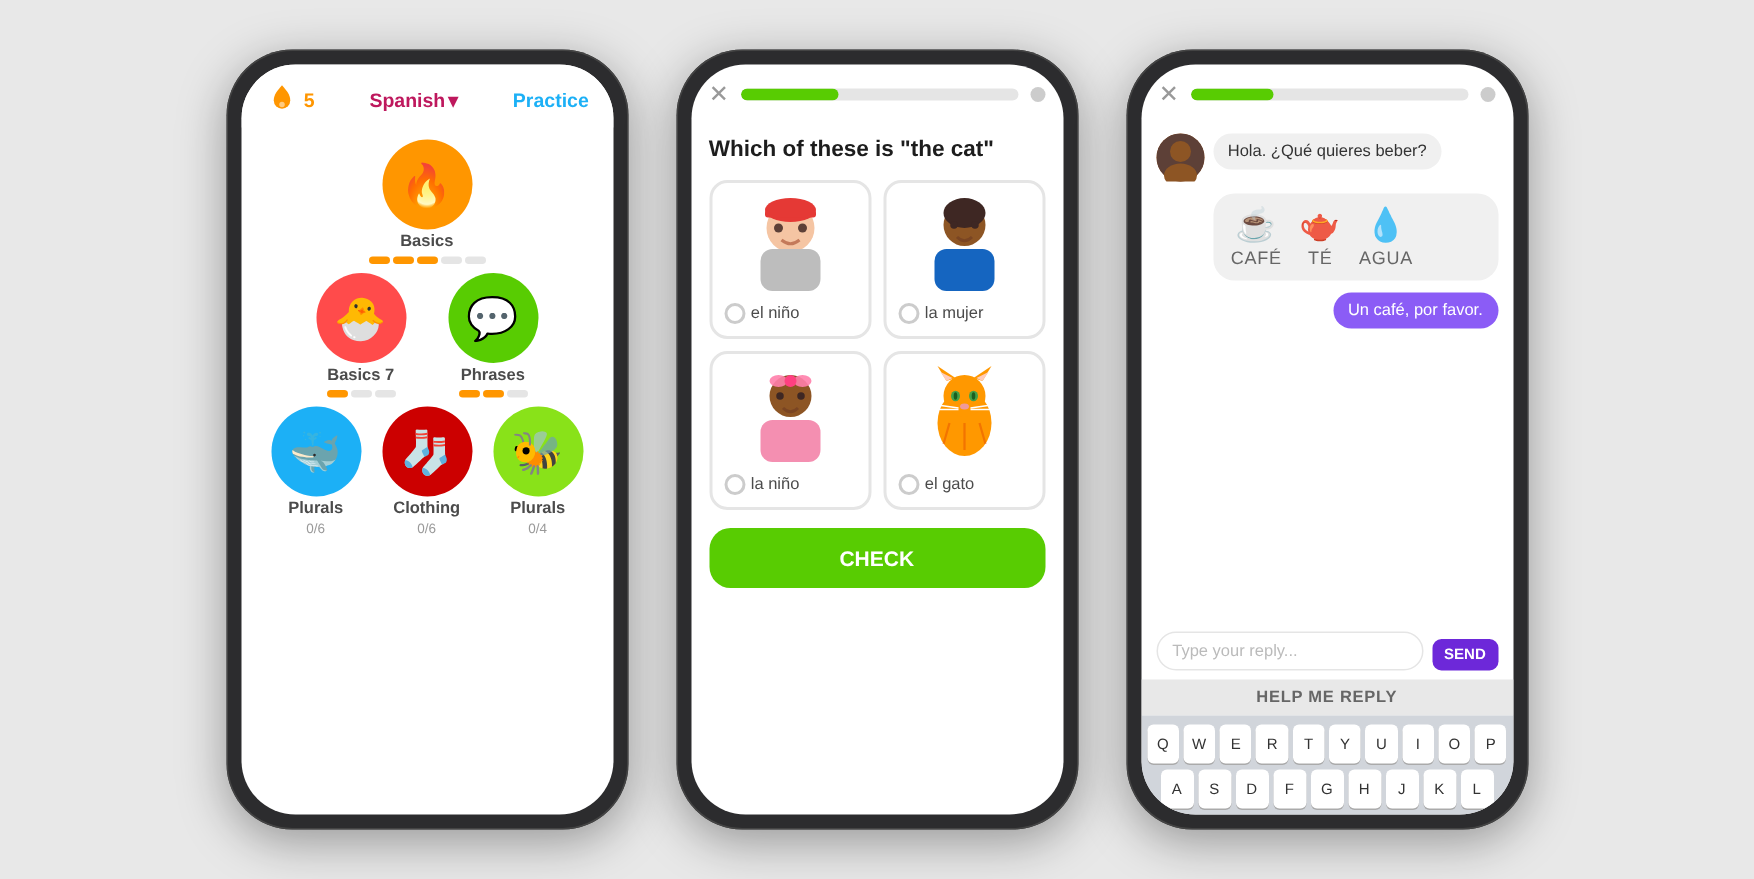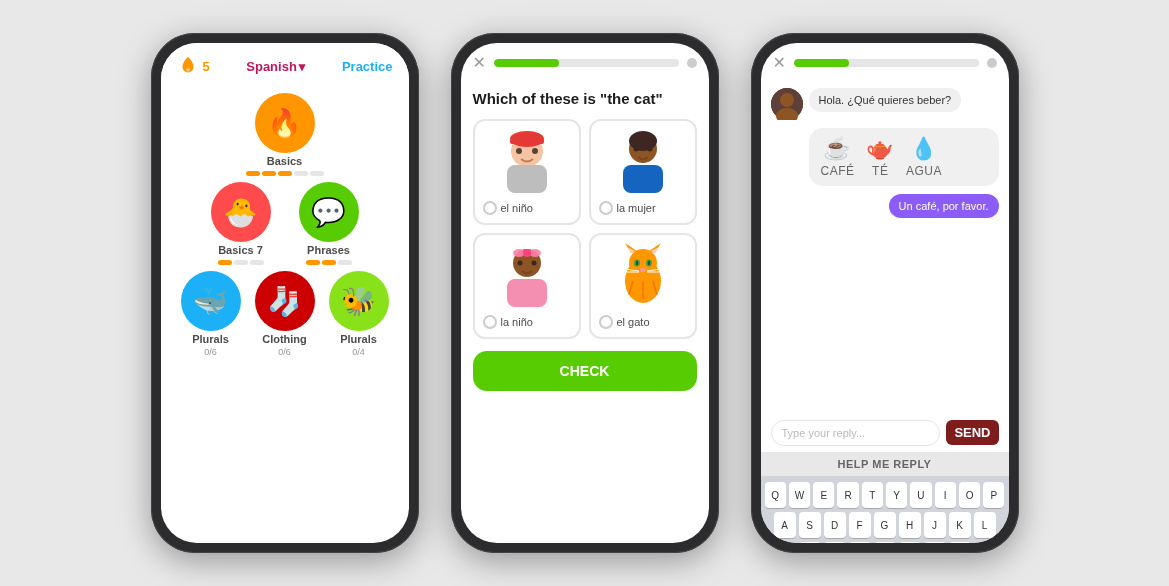--- a/index.html
+++ b/index.html
@@ -269,40 +269,40 @@
       background: #8b5cf6;
       border-radius: 14px;
       padding: 6px 10px;
       font-size: 11px;
       color: #fff;
       align-self: flex-end;
       max-width: 160px;
     }
     .chat-input-row {
       display: flex;
-      align-items: flex-start;
+      align-items: flex-end;
       gap: 6px;
       padding: 4px 10px 6px;
     }
     .chat-input-field {
       flex: 1;
       border: 1.5px solid #e5e5e5;
       border-radius: 20px;
       padding: 6px 10px;
       font-size: 11px;
       color: #aaa;
       background: #fff;
     }
     .send-btn {
-      background: #7f1d1d;
+      background: #6d28d9;
       color: #fff;
       border: none;
       border-radius: 6px;
       padding: 5px 8px;
-      font-size: 13px;
+      font-size: 10px;
       font-weight: 700;
     }
     .help-reply-btn {
       background: #e8e8e8;
       color: #666;
       text-align: center;
       padding: 6px;
       font-size: 11px;
       font-weight: 700;
       letter-spacing: 0.5px;

